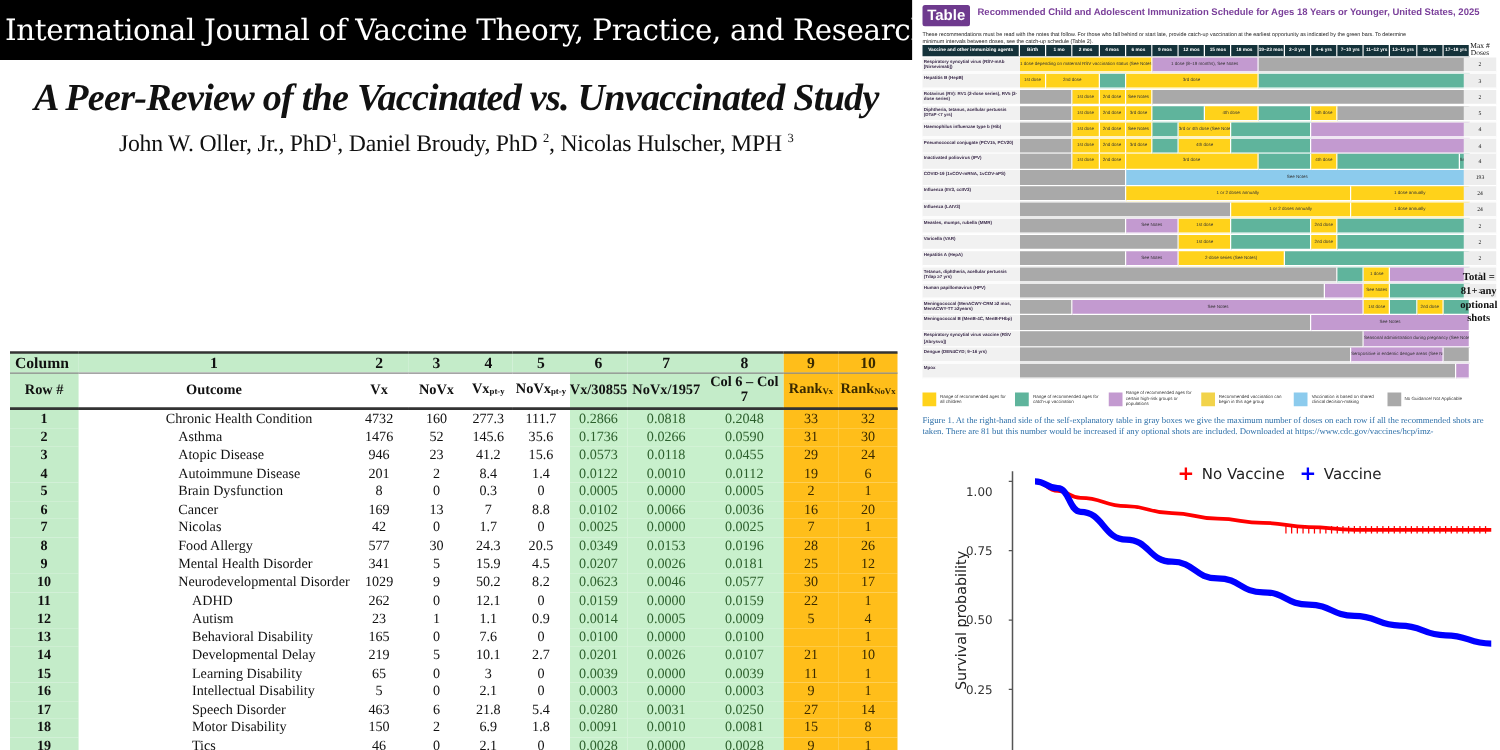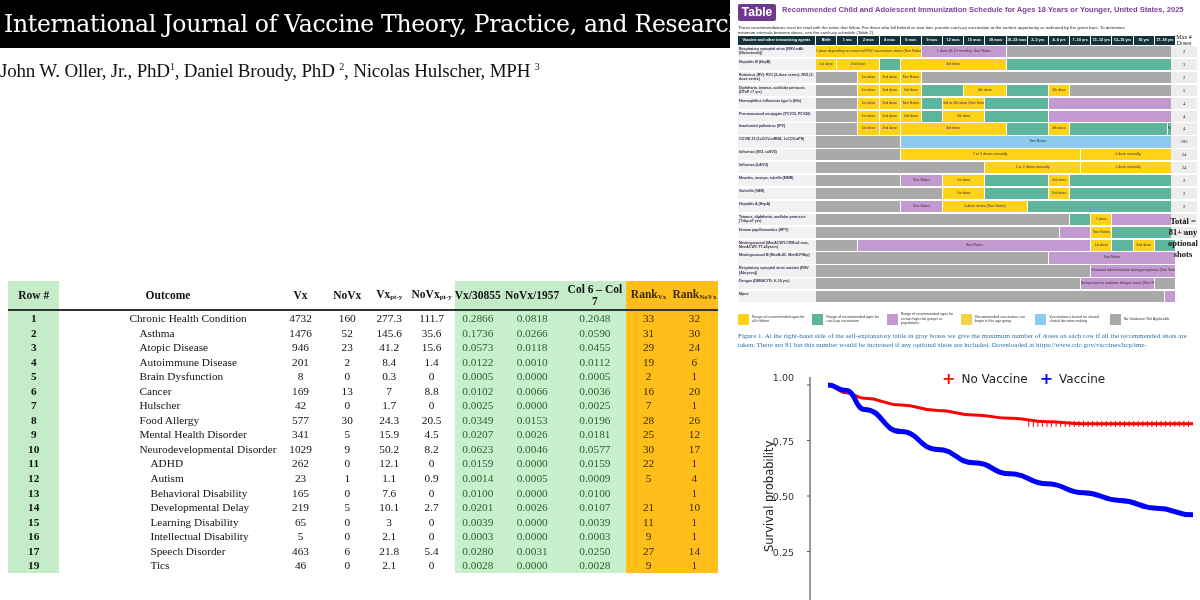--- a/index.html
+++ b/index.html
@@ -6,21 +6,21 @@
   html, body { width: 1200px; height: 600px; overflow: hidden; background: #fff; }
   body { position: relative; font-family: "Liberation Serif", serif; color: #111; }
 
   
   #left { position: absolute; left: 0; top: 0; width: 730px; height: 600px; background: #fff; overflow: hidden; }
   .journal-bar { height: 48px; background: #000; color: #fff; font-family: "DejaVu Serif", serif; font-size: 23.5px; line-height: 48px; padding-left: 4px; white-space: nowrap; letter-spacing: -0.3px; }
   .banner { height: 100px; background: linear-gradient(90deg, #1a1a1a 0%, #2a2a2a 7%, #5a5a5a 11%, #7a3030 16%, #ff0000 20%, #ff0000 100%); position: relative; }
   .banner-title { position: absolute; left: 170px; top: 6px; font-family: "Liberation Serif", serif; font-size: 96px; line-height: 92px; color: #000; letter-spacing: -2px; transform: scaleY(1.12); transform-origin: top; }
   .paper-title { font-family: "Liberation Serif", serif; font-style: italic; font-weight: bold; font-size: 30.5px; line-height: 37px; text-align: center; margin-top: 12px; letter-spacing: -0.6px; }
   .paper-title sup { font-size: 16px; }
-  .authors { font-size: 19px; text-align: left; margin-top: 8px; letter-spacing: -0.2px; }
+  .authors { font-size: 19px; text-align: center; margin-top: 8px; letter-spacing: -0.2px; }
   .authors sup { font-size: 10px; }
 
   table.data { position: absolute; left: 8px; top: 281px; width: 710px; border-collapse: collapse; font-size: 11.3px; }
   table.data td, table.data th { padding: 0; text-align: center; height: 14.55px; line-height: 14.55px; white-space: nowrap; }
   table.data tr.colnums th { height: 15px; font-weight: bold; font-size: 12.5px; border-top: 2px solid #333; border-bottom: 1px solid #888; }
   table.data tr.hdr th { height: 29px; font-weight: bold; font-size: 11.5px; line-height: 12px; border-bottom: 2px solid #333; }
   table.data td.outcome { text-align: left; }
   table.data td.rownum { font-weight: bold; }
   .g { background: #c4ecc9; }
   .gx { background: #c8f0cc; color: #2c5f2c; }
@@ -57,20 +57,21 @@
   .leg2 .mk { font-weight: bold; font-size: 16px; line-height: 12px; }
   .ylabel { position: absolute; left: 32px; top: 180px; transform: rotate(-90deg); transform-origin: left top; font-size: 11.5px; color: #222; white-space: nowrap; }
   .ytick { position: absolute; font-size: 9.5px; color: #333; width: 34px; text-align: right; left: 30px; }
 </style>
 </head>
 <body>
 
 <div id="left">
   <div class="journal-bar">International Journal of Vaccine Theory, Practice, and Research</div>
   <div class="paper-title">
+    <div>A Peer-Review of the Vaccinated vs. Unvaccinated Study</div>
   </div>
   <div class="authors">
     <span>John W. Oller, Jr., PhD</span><sup>1</sup>,
     <span>Daniel Broudy, PhD</span> <sup>2</sup>,
     <span>Nicolas Hulscher, MPH</span> <sup>3</sup>
   </div>
 
   <table class="data">
     <colgroup>
       <col style="width:57px">
@@ -79,20 +80,33 @@
         <col style="width:50px">
         <col style="width:42px">
         <col style="width:48px">
         <col style="width:45px">
         <col style="width:65px">
         <col style="width:65px">
         <col style="width:47px">
         <col style="width:48px">
     </colgroup>
     <thead>
+      <tr class="colnums">
+        <th class="g" style="text-align:left;padding-left:4px">Column</th>
+        <th class="g">1</th>
+        <th class="g">2</th>
+        <th class="g">3</th>
+        <th class="g">4</th>
+        <th class="g">5</th>
+        <th class="g">6</th>
+        <th class="g">7</th>
+        <th class="g">8</th>
+        <th class="o">9</th>
+        <th class="o">10</th>
+      </tr>
       <tr class="hdr">
         <th class="g">Row #</th>
         <th class="w">Outcome</th>
         <th class="w">Vx</th>
         <th class="w">NoVx</th>
         <th class="w"><span>Vx</span><span class="sub">pt-y</span></th>
         <th class="w"><span>NoVx</span><span class="sub">pt-y</span></th>
         <th class="g">Vx/30855</th>
         <th class="g">NoVx/1957</th>
         <th class="g"><span>Col 6 – Col</span><br><span>7</span></th>
@@ -174,21 +188,21 @@
           <td class="w">7</td>
           <td class="w">8.8</td>
           <td class="gx">0.0102</td>
           <td class="gx">0.0066</td>
           <td class="gx">0.0036</td>
           <td class="o">16</td>
           <td class="o">20</td>
         </tr>
         <tr>
           <td class="g rownum">7</td>
-          <td class="w outcome ind2">Hulscher</td>
+          <td class="w outcome ind2">Nicolas</td>
           <td class="w">42</td>
           <td class="w">0</td>
           <td class="w">1.7</td>
           <td class="w">0</td>
           <td class="gx">0.0025</td>
           <td class="gx">0.0000</td>
           <td class="gx">0.0025</td>
           <td class="o">7</td>
           <td class="o">1</td>
         </tr>
@@ -314,20 +328,33 @@
           <td class="w outcome ind3">Speech Disorder</td>
           <td class="w">463</td>
           <td class="w">6</td>
           <td class="w">21.8</td>
           <td class="w">5.4</td>
           <td class="gx">0.0280</td>
           <td class="gx">0.0031</td>
           <td class="gx">0.0250</td>
           <td class="o">27</td>
           <td class="o">14</td>
+        </tr>
+        <tr>
+          <td class="g rownum">18</td>
+          <td class="w outcome ind3">Motor Disability</td>
+          <td class="w">150</td>
+          <td class="w">2</td>
+          <td class="w">6.9</td>
+          <td class="w">1.8</td>
+          <td class="gx">0.0091</td>
+          <td class="gx">0.0010</td>
+          <td class="gx">0.0081</td>
+          <td class="o">15</td>
+          <td class="o">8</td>
         </tr>
         <tr>
           <td class="g rownum">19</td>
           <td class="w outcome ind3">Tics</td>
           <td class="w">46</td>
           <td class="w">0</td>
           <td class="w">2.1</td>
           <td class="w">0</td>
           <td class="gx">0.0028</td>
           <td class="gx">0.0000</td>
@@ -564,21 +591,21 @@
 </div>
 
 <div id="chart">
   <div class="leg2">
     <span class="mk" style="color:#ff0000">+</span>
     <span>No Vaccine</span>
     <span class="mk" style="color:#0000ff;margin-left:6px">+</span>
     <span>Vaccine</span>
   </div>
   <div class="ylabel">Survival probability</div>
-  <div class="ytick" style="top:0">1.00</div>
+  <div class="ytick" style="top:17px">1.00</div>
   <div class="ytick" style="top:64px">0.75</div>
   <div class="ytick" style="top:119px">0.50</div>
   <div class="ytick" style="top:175px">0.25</div>
   <svg id="plot" width="470" height="228" style="position:absolute;left:0;top:0">
       <line x1="80" x2="80" y1="5" y2="228" stroke="#555" stroke-width="1.2"></line>
       <line x1="77" x2="80" y1="13" y2="13" stroke="#555"></line>
       <line x1="77" x2="80" y1="68.5" y2="68.5" stroke="#555"></line>
       <line x1="77" x2="80" y1="124" y2="124" stroke="#555"></line>
       <line x1="77" x2="80" y1="179.5" y2="179.5" stroke="#555"></line>
       <path d="M98,13 C107.125,13 107.125,20.770000000000007 116.25,20.770000000000007 C125.375,20.770000000000007 125.375,26.32000000000001 134.5,26.32000000000001 C152.75,26.32000000000001 152.75,32.97999999999999 171,32.97999999999999 C189.25,32.97999999999999 189.25,38.53 207.5,38.53 C225.75,38.53 225.75,42.97 244,42.97 C262.25,42.97 262.25,46.300000000000004 280.5,46.300000000000004 C298.75,46.300000000000004 298.75,49.63000000000001 317,49.63000000000001 C335.25,49.63000000000001 335.25,51.85000000000001 353.5,51.85000000000001 C371.75,51.85000000000001 371.75,51.85000000000001 390,51.85000000000001 C408.25,51.85000000000001 408.25,51.85000000000001 426.5,51.85000000000001 C444.75,51.85000000000001 444.75,51.85000000000001 463,51.85000000000001" fill="none" stroke="#ff0000" stroke-width="3"></path>

